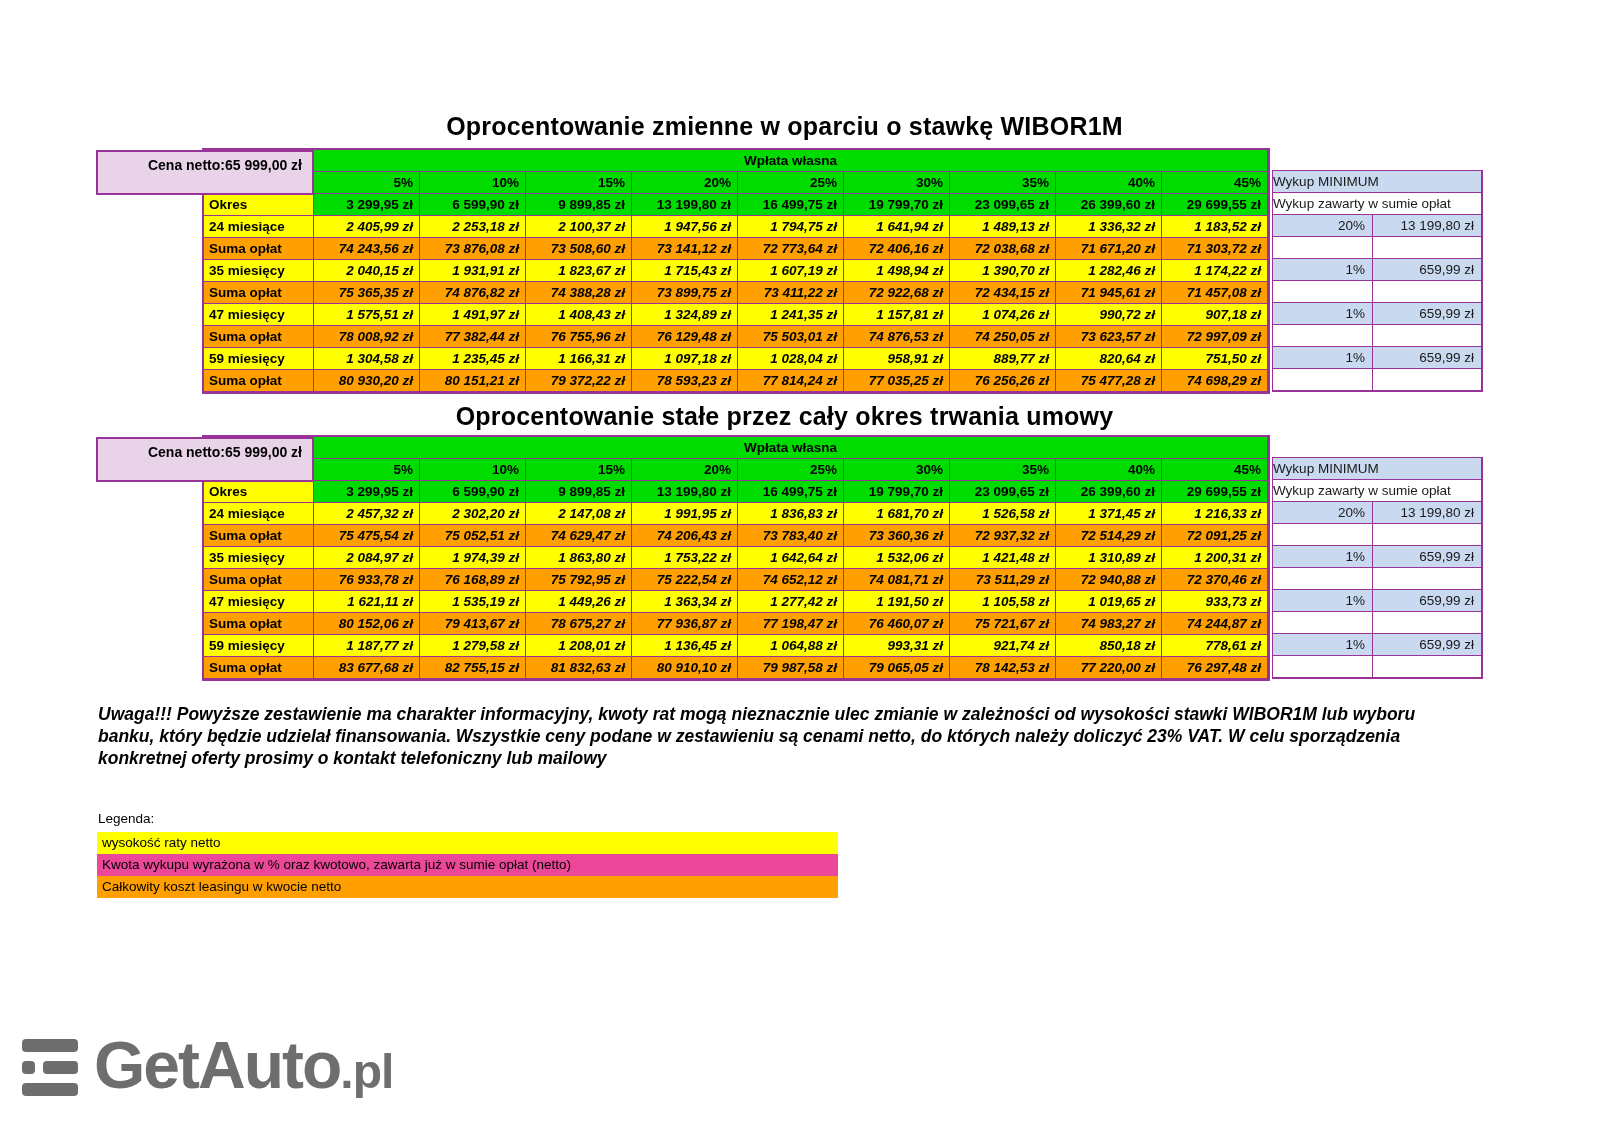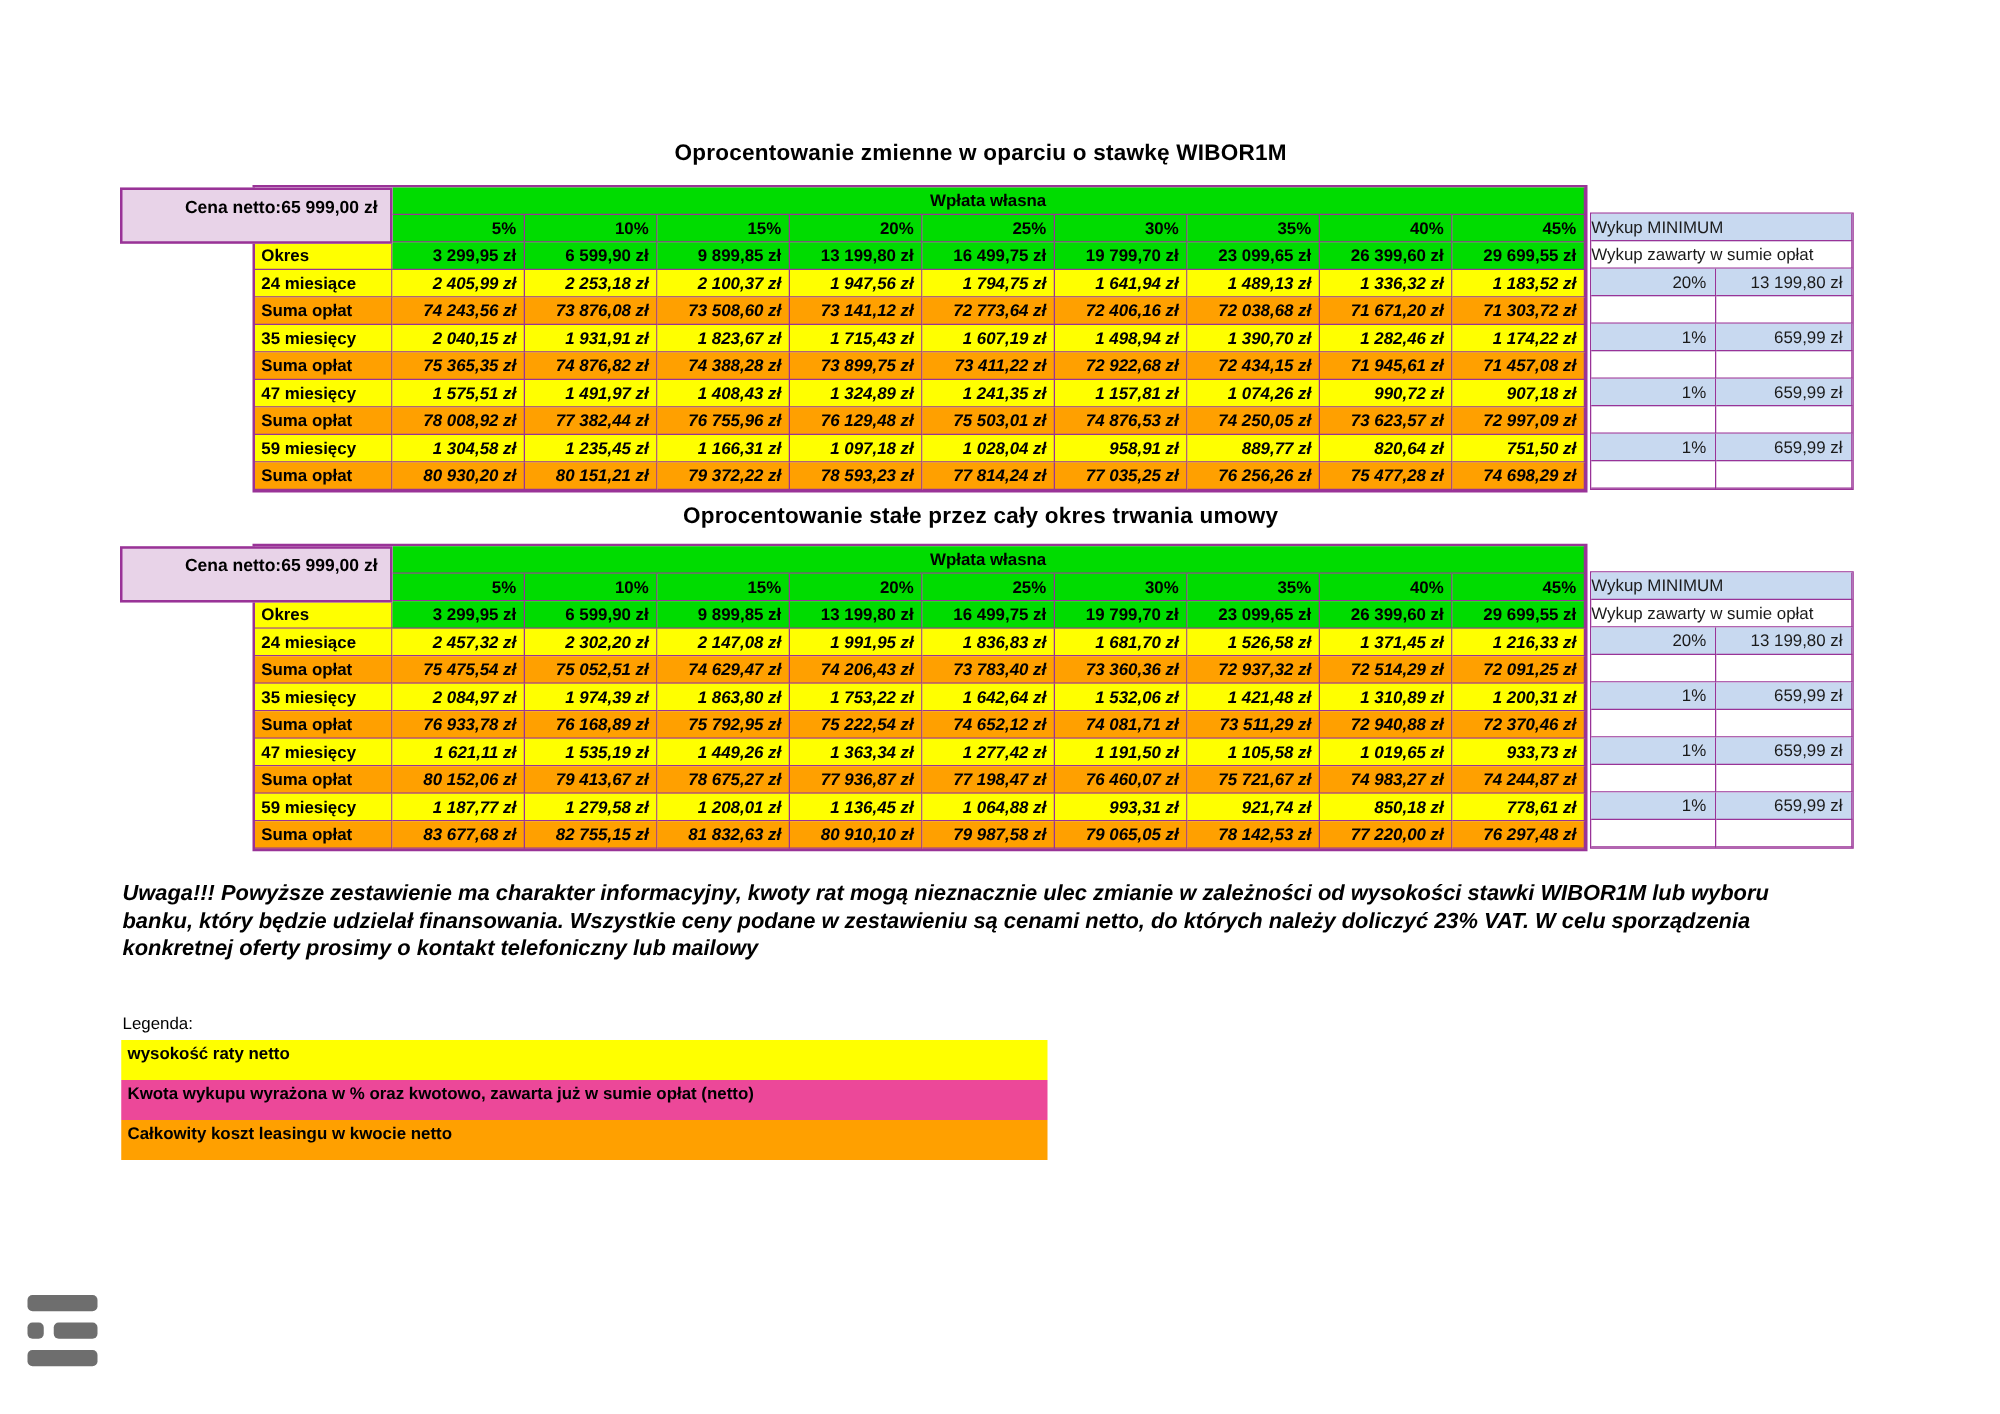--- a/index.html
+++ b/index.html
@@ -1,17 +1,17 @@
 <!DOCTYPE html>
 <html><head>
 <meta charset="utf-8">
 <style>
   html,body{margin:0;padding:0;background:#ffffff;}
   body{width:1600px;height:1131px;position:relative;font-family:"Liberation Sans",sans-serif;color:#000;}
-  .title{position:absolute;left:94px;width:1381px;text-align:center;font-size:18px;font-weight:bold;letter-spacing:.2px;}
+  .title{position:absolute;left:94px;width:1381px;text-align:center;font-size:25px;font-weight:bold;letter-spacing:.2px;}
   .twrap{position:absolute;left:202px;}
   .tgrid{display:grid;grid-template-columns:110px repeat(9,106px);grid-auto-rows:22px;border:2px solid #993397;background:#fff;position:relative;box-sizing:content-box;}
   .cell{box-sizing:border-box;border-right:1px solid #993397;border-bottom:1px solid #993397;font-size:13.5px;line-height:21px;white-space:nowrap;overflow:hidden;}
   .corner{grid-column:1;grid-row:1 / span 2;border:none;background:#fff;}
   .ghead{grid-column:2 / span 9;background:#00DC00;font-weight:bold;text-align:center;}
   .green{background:#00DC00;}
   .pct,.val{font-weight:bold;text-align:right;padding-right:6px;}
   .ital{font-style:italic;}
   .lab{font-weight:bold;text-align:left;padding-left:5px;background:#FFFF00;}
   .lab.org{background:#FFA000;}
@@ -19,21 +19,21 @@
   .orow{background:#FFA000;}
   .wgrid{position:absolute;left:1070px;top:22px;display:grid;grid-template-columns:100px 109px;grid-auto-rows:22px;border:1px solid #993397;background:#fff;}
   .wcell{box-sizing:border-box;border-right:1px solid #993397;border-bottom:1px solid #993397;font-size:13.5px;line-height:21px;white-space:nowrap;overflow:hidden;color:#1a1a1a;}
   .wspan{grid-column:1 / span 2;text-align:left;}
   .wblue{background:#C8D9F0;}
   .wright{text-align:right;padding-right:7px;}
   .pricebox{position:absolute;left:-108px;top:0;width:218px;height:45px;box-sizing:border-box;background:#E8D3E8;border:2px solid #993397;display:flex;align-items:center;justify-content:flex-end;padding:0 10px 15px 14px;font-size:14px;font-weight:bold;}
   .note{position:absolute;left:98px;top:703px;width:1378px;font-size:17.5px;font-weight:bold;font-style:italic;line-height:22px;}
   .legtitle{position:absolute;left:98px;top:811px;font-size:13.5px;}
   .legend{position:absolute;left:97px;top:832px;width:741px;}
-  .lbar{height:32px;line-height:22px;font-size:13.5px;padding-left:5px;box-sizing:border-box;white-space:nowrap;font-weight:bold;}
+  .lbar{height:22px;line-height:22px;font-size:13.5px;padding-left:5px;box-sizing:border-box;white-space:nowrap;}
   .logo{position:absolute;left:22px;top:1036px;display:flex;align-items:center;color:#6E6E6E;}
   .licon{position:relative;width:56px;height:58px;margin-right:16px;}
   .licon div{position:absolute;background:#6E6E6E;border-radius:4px;height:13px;}
   .lb1{top:0;left:0;right:0;}
   .ldot{top:22px;left:0;width:13px;}
   .lb2{top:22px;left:21px;right:0;}
   .lb3{top:44px;left:0;right:0;}
   .ltext{font-size:66px;font-weight:bold;letter-spacing:-2px;line-height:58px;}
   .lsuf{font-size:48px;font-weight:bold;letter-spacing:-1px;}
 </style>
@@ -311,13 +311,16 @@
     <div class="lbar" style="background: rgb(255, 160, 0);">Całkowity koszt leasingu w kwocie netto</div>
   </div>
 
 <div class="logo">
   <div class="licon">
     <div class="lb1"></div>
       <div class="ldot"></div>
       <div class="lb2"></div>
       <div class="lb3"></div>
   </div>
+  <div>
+    <span class="ltext">GetAuto</span><span class="lsuf">.pl</span>
+  </div>
 </div>
 
 </body></html>

